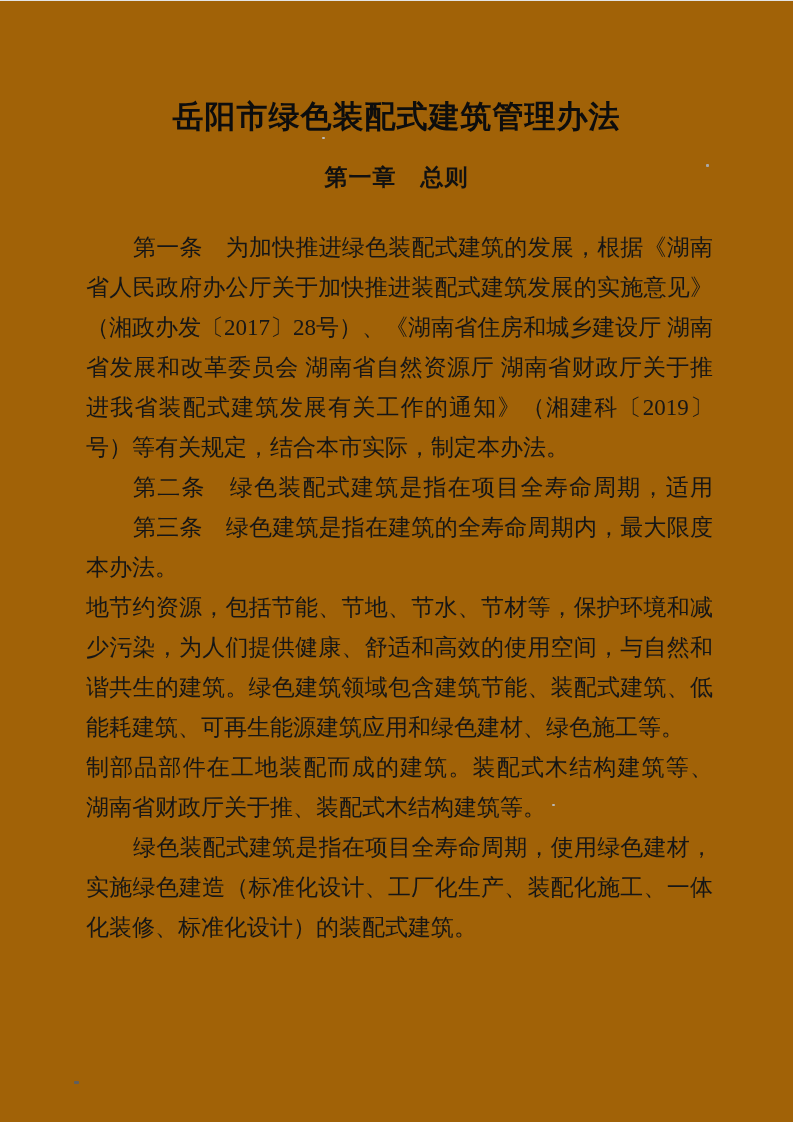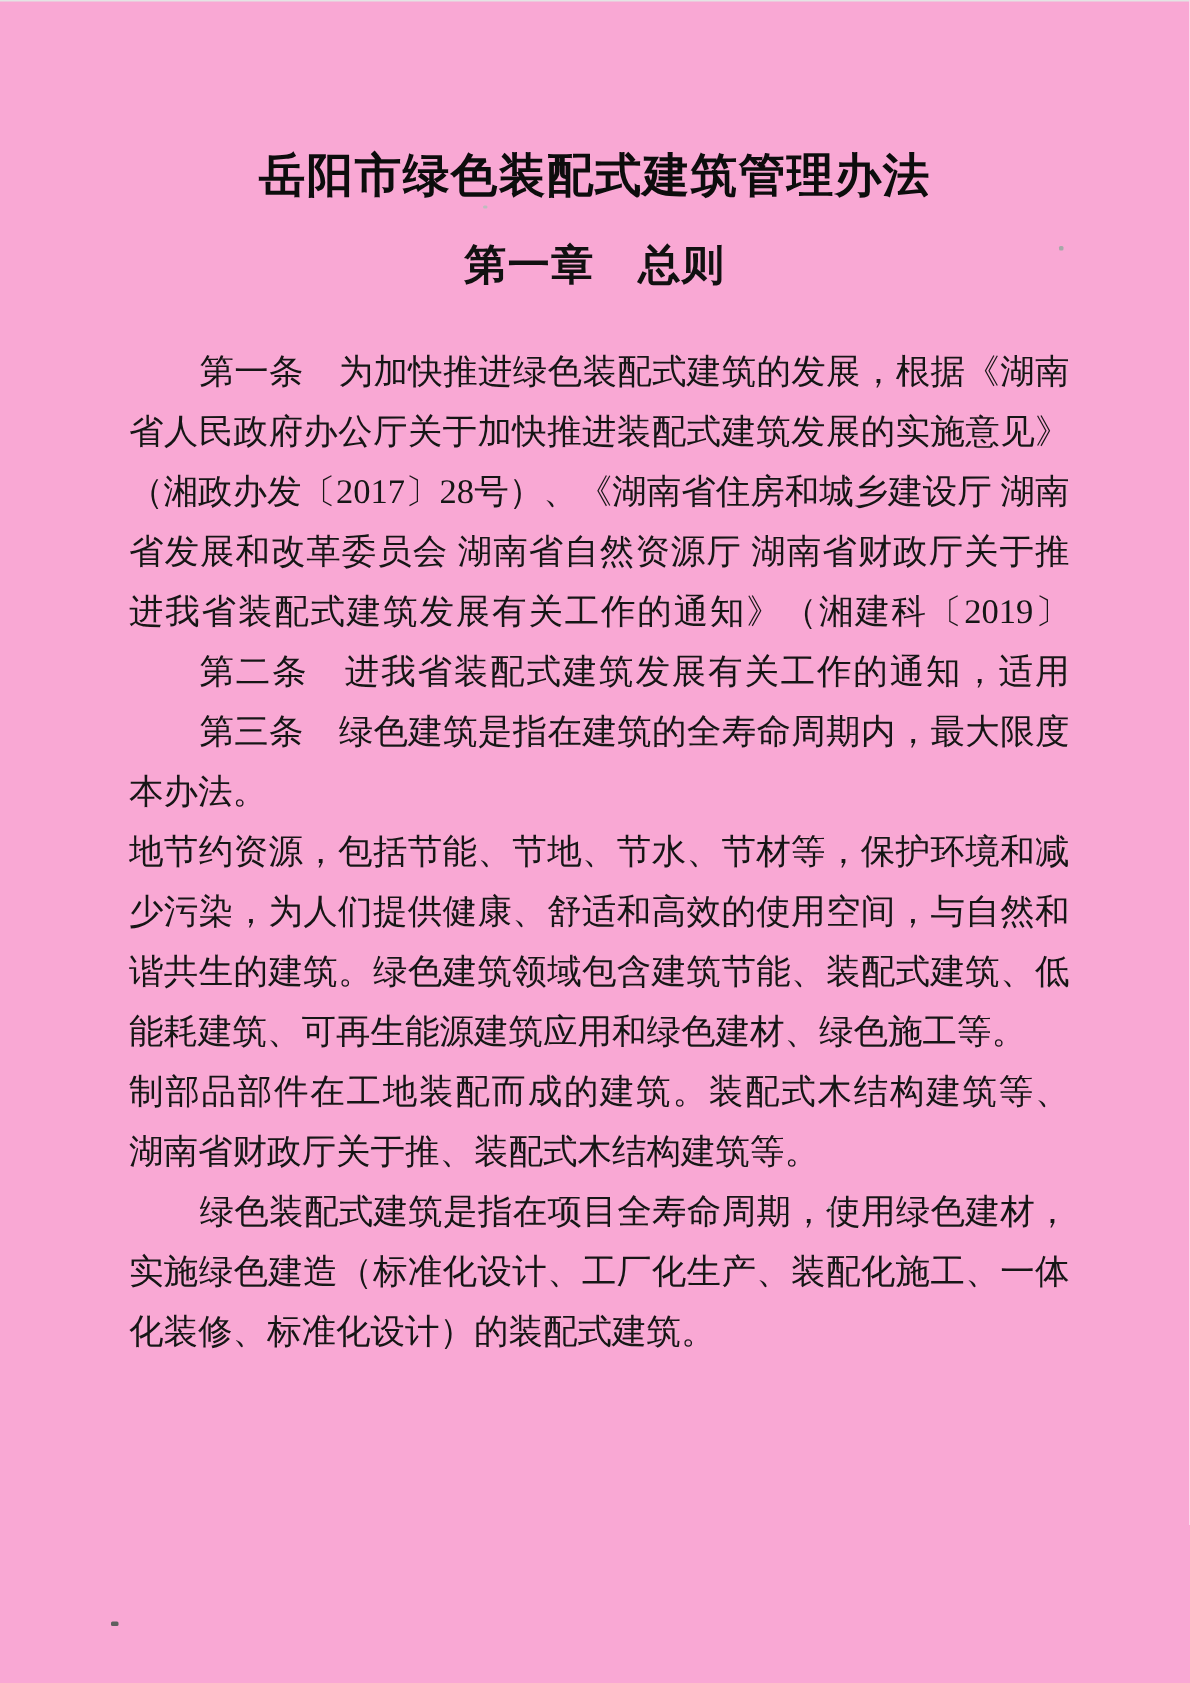--- a/index.html
+++ b/index.html
@@ -4,21 +4,21 @@
 <style>
   html, body {
     margin: 0;
     padding: 0;
     background: #ffffff;
   }
   .page {
     position: relative;
     width: 793px;
     height: 1122px;
-    background: #f9a8d4;
+    background: #a16207;
     overflow: hidden;
     font-family: "Liberation Serif", "DejaVu Serif", serif;
     color: #161616;
   }
   .edge-line {
     position: absolute;
     top: 0;
     left: 0;
     width: 100%;
     height: 1px;
@@ -37,21 +37,21 @@
     letter-spacing: 1px;
     color: #0d0d0d;
   }
   .chapter-heading {
     position: absolute;
     top: 163px;
     left: 0;
     width: 100%;
     margin: 0;
     text-align: center;
-    font-size: 28px;
+    font-size: 23px;
     line-height: 30px;
     font-weight: 700;
     letter-spacing: 1px;
     color: #111111;
   }
   .body-text {
     position: absolute;
     top: 200px;
     left: 86px;
     width: 627px;
@@ -92,21 +92,22 @@
   <h1 class="doc-title">岳阳市绿色装配式建筑管理办法</h1>
 
   <h2 class="chapter-heading">第一章　总则</h2>
 
   <div class="body-text" id="body-text">
       <div class="line indent">第一条　为加快推进绿色装配式建筑的发展，根据《湖南</div>
       <div class="line">省人民政府办公厅关于加快推进装配式建筑发展的实施意见》</div>
       <div class="line">（湘政办发〔2017〕28号）、《湖南省住房和城乡建设厅 湖南</div>
       <div class="line">省发展和改革委员会 湖南省自然资源厅 湖南省财政厅关于推</div>
       <div class="line">进我省装配式建筑发展有关工作的通知》（湘建科〔2019〕240</div>
-      <div class="line indent">第二条　进我省装配式建筑发展有关工作的通知，适用</div>
+      <div class="line pend">号）等有关规定，结合本市实际，制定本办法。</div>
+      <div class="line indent">第二条　绿色装配式建筑是指在项目全寿命周期，适用</div>
       <div class="line indent">第三条　绿色建筑是指在建筑的全寿命周期内，最大限度</div>
       <div class="line pend">本办法。</div>
       <div class="line">地节约资源，包括节能、节地、节水、节材等，保护环境和减</div>
       <div class="line">少污染，为人们提供健康、舒适和高效的使用空间，与自然和</div>
       <div class="line">谐共生的建筑。绿色建筑领域包含建筑节能、装配式建筑、低</div>
       <div class="line pend">能耗建筑、可再生能源建筑应用和绿色建材、绿色施工等。</div>
       <div class="line">制部品部件在工地装配而成的建筑。装配式木结构建筑等、</div>
       <div class="line pend">湖南省财政厅关于推、装配式木结构建筑等。</div>
       <div class="line indent">绿色装配式建筑是指在项目全寿命周期，使用绿色建材，</div>
       <div class="line">实施绿色建造（标准化设计、工厂化生产、装配化施工、一体</div>

